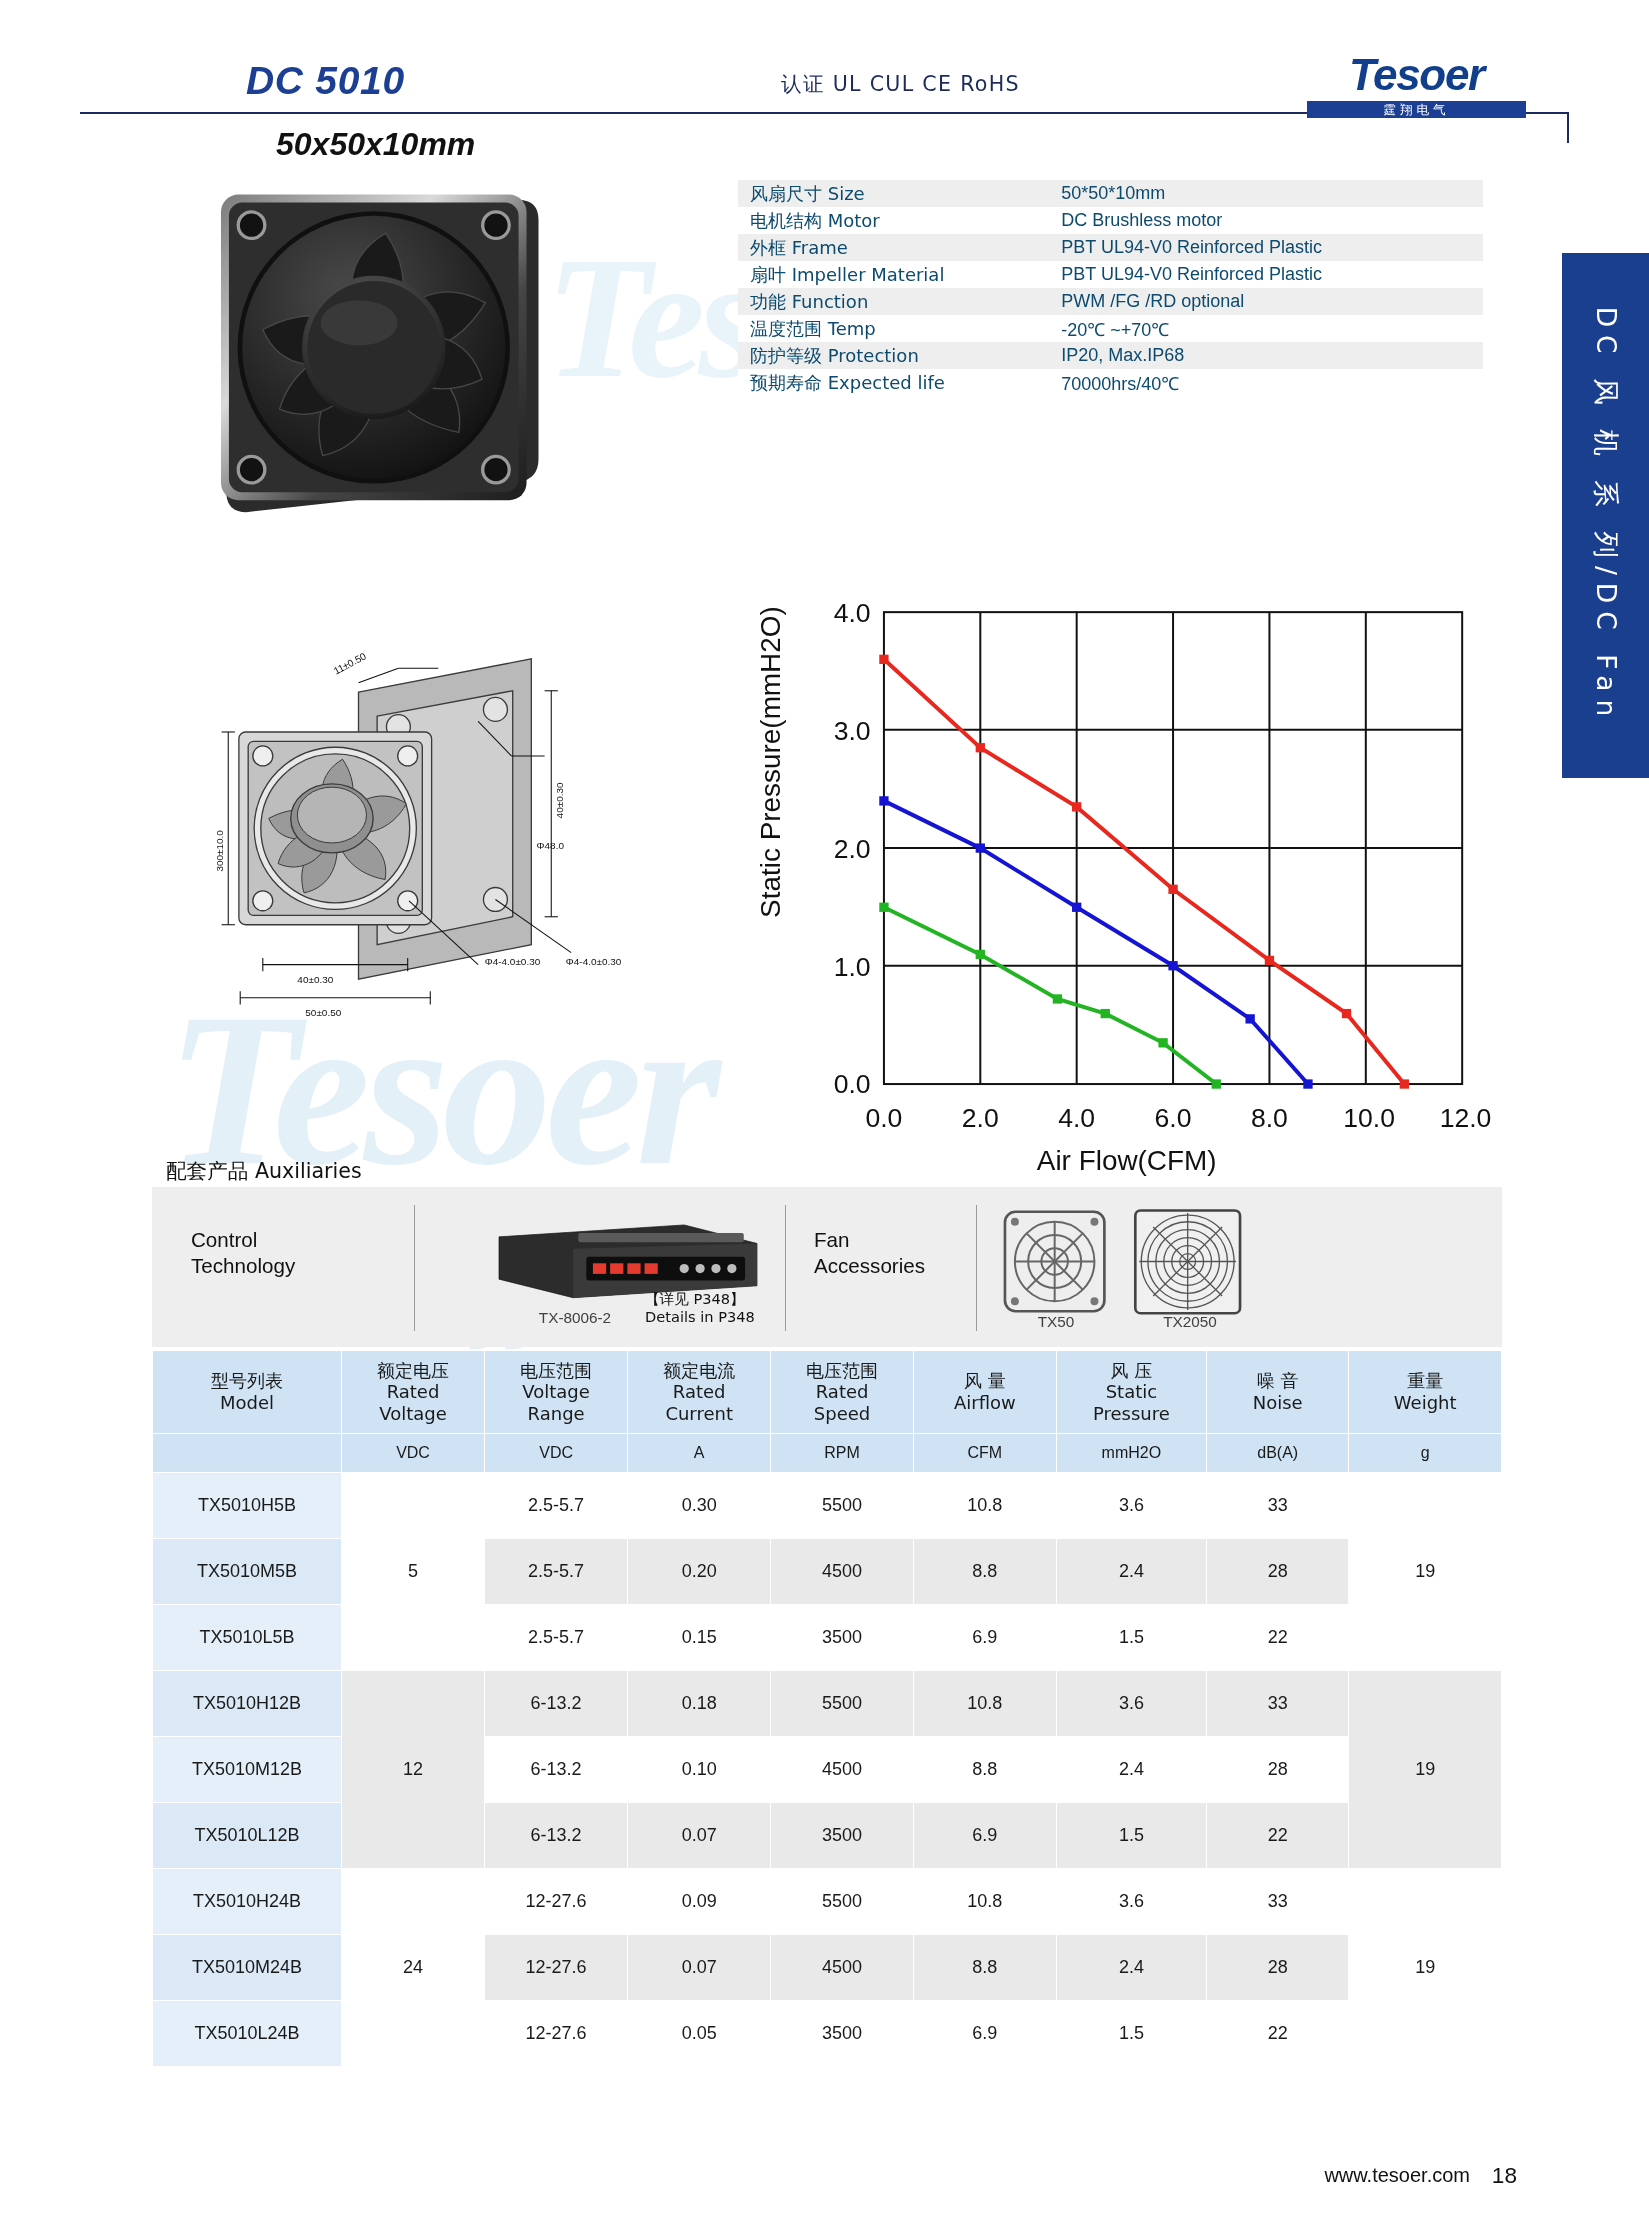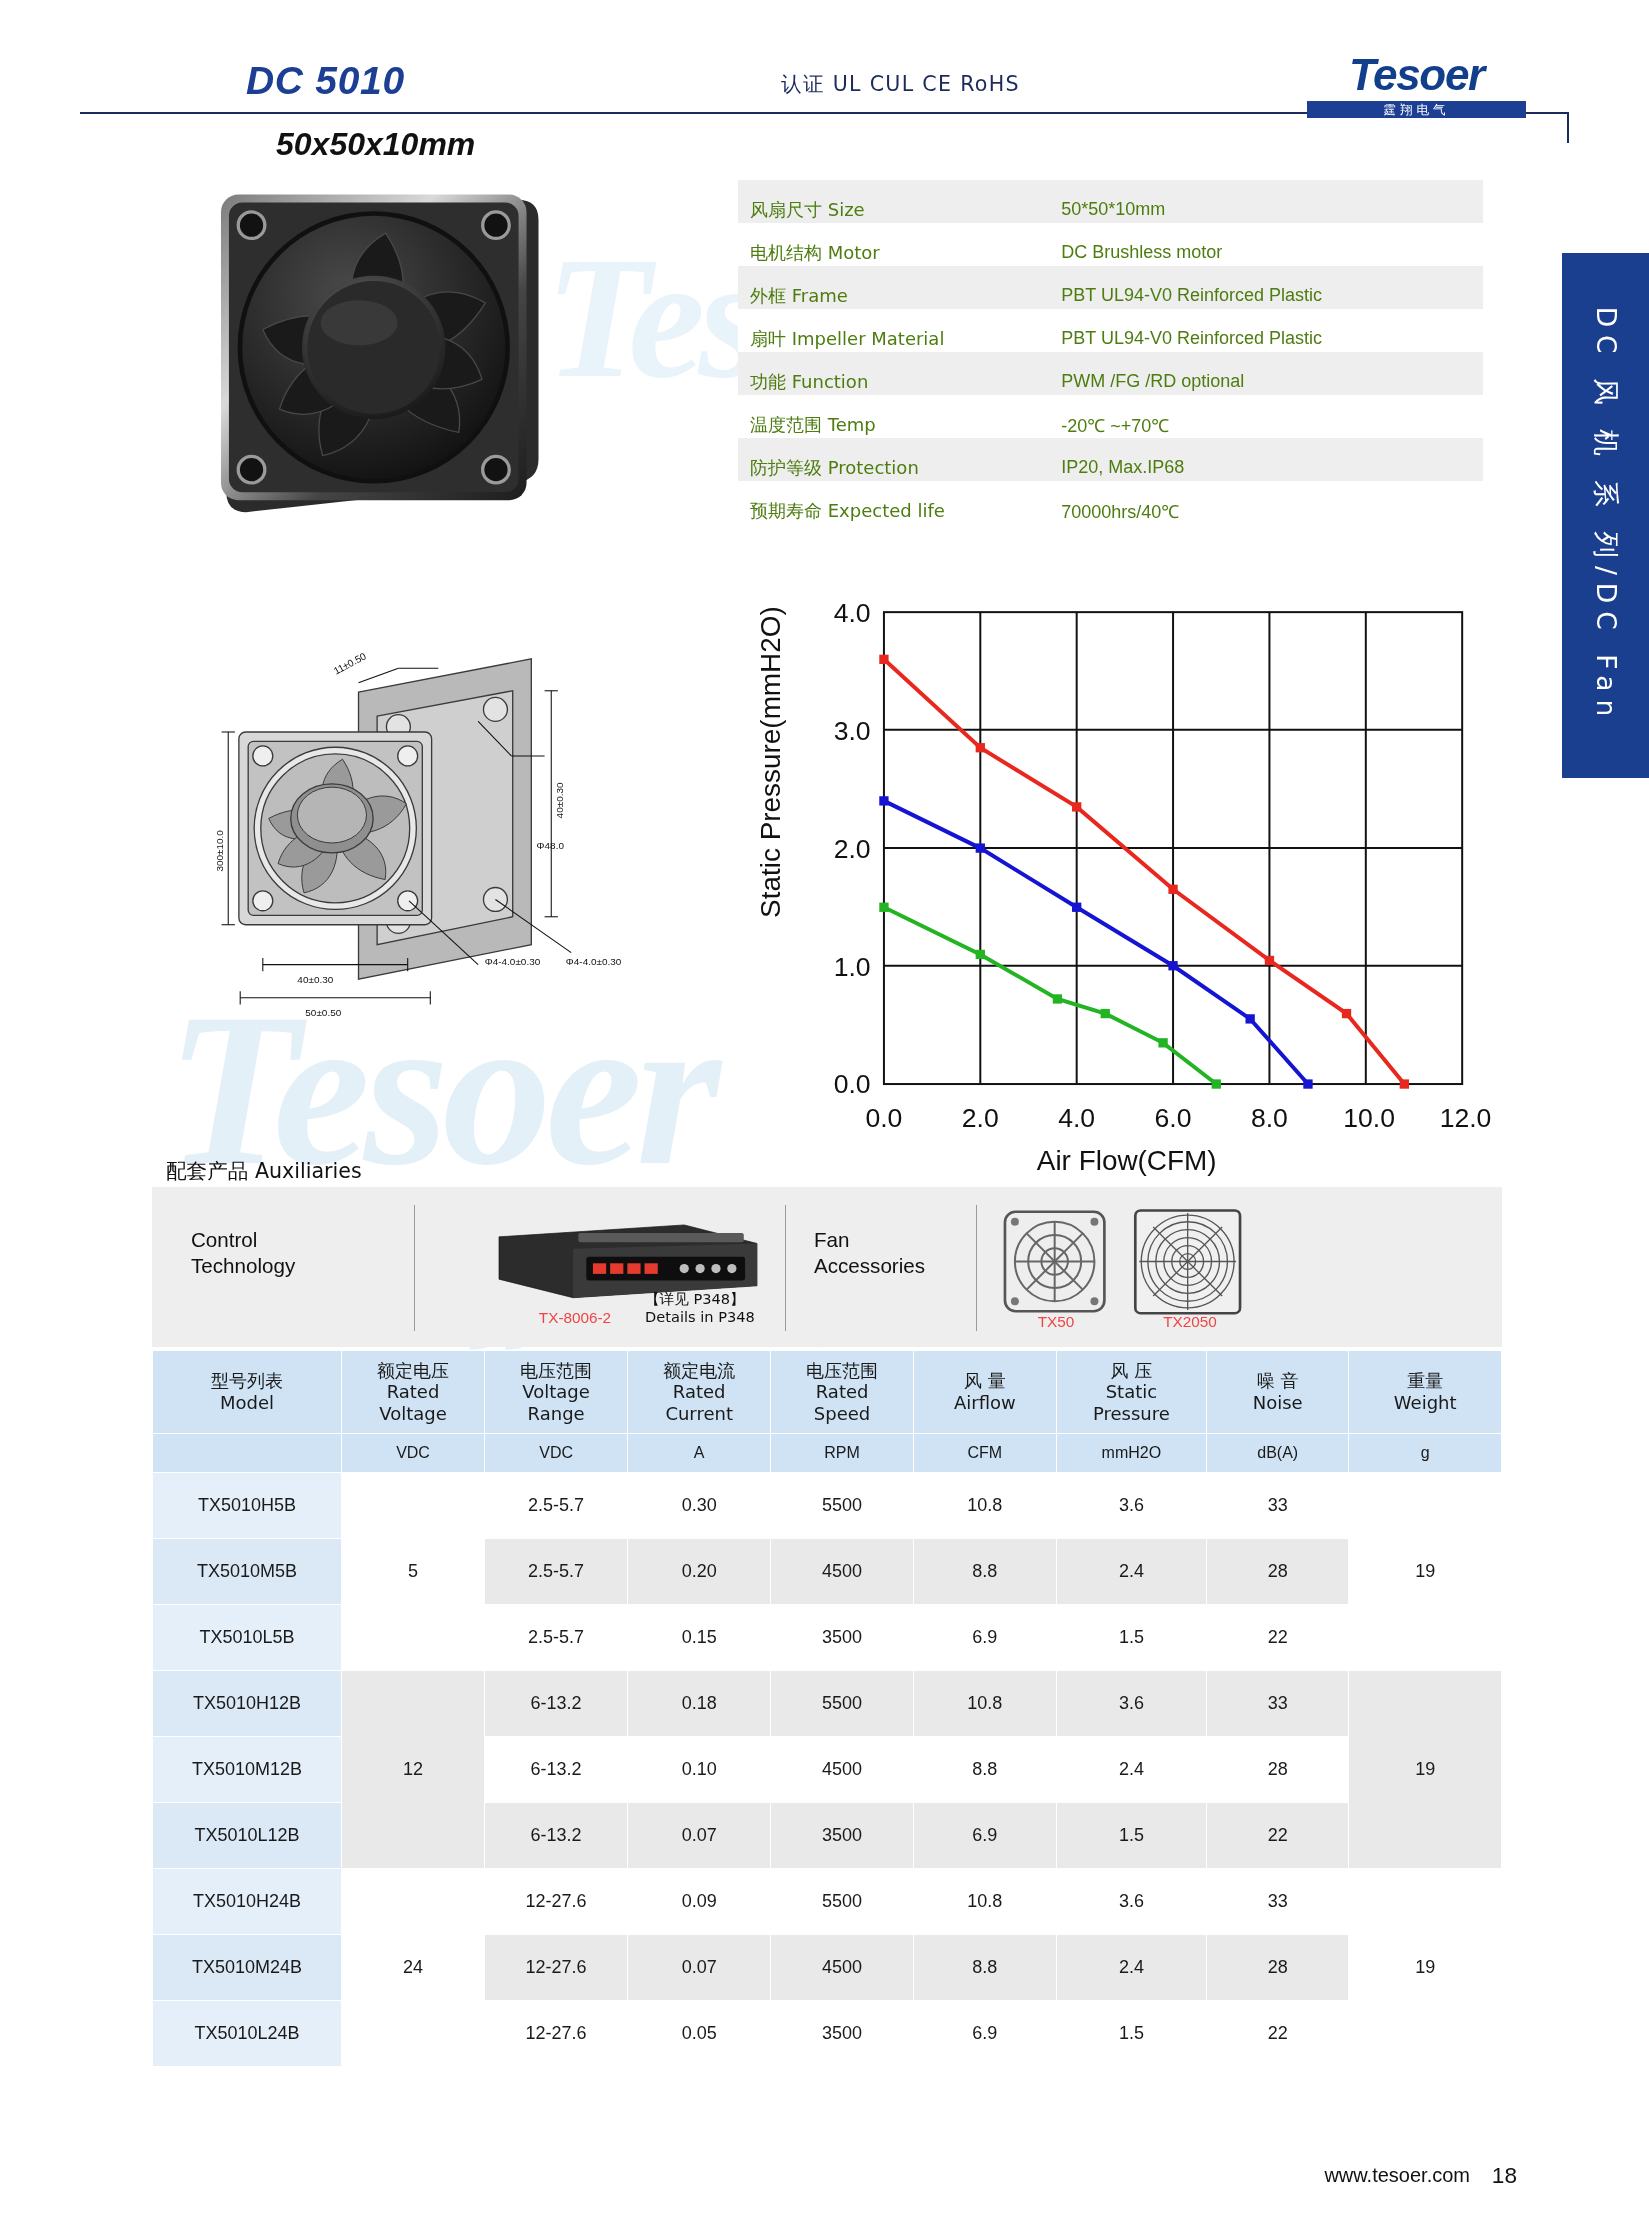--- a/index.html
+++ b/index.html
@@ -170,23 +170,23 @@
   .spec-table {
     position: absolute;
     left: 738px; top: 180px;
     width: 745px;
     border-collapse: collapse;
     font-size: 18px;
     z-index: 4;
   }
   .spec-table td {
     height: 27px;
-    padding: 16px 0 0 12px;
+    padding: 0 0 0 12px;
     vertical-align: middle;
-    color: #4d7c0f;
+    color: #0c4a6e;
   }
   .spec-table tr:nth-child(odd) td { background: #eeeeee; }
   .spec-table tr:nth-child(even) td { background: #ffffff; }
   .spec-table td.k { width: 309px; }
   .spec-table td.v { width: 436px; }
 
   
   .dim-drawing {
     position: absolute;
     left: 199px; top: 652px;
@@ -226,21 +226,21 @@
   }
   .aux-sep {
     position: absolute;
     width: 1.3px;
     background: #9a9a9a;
     z-index: 5;
   }
   .aux-cap {
     position: absolute;
     font-size: 15.3px;
-    color: #ef4444;
+    color: #404040;
     z-index: 5;
     text-align: center;
   }
   .aux-note {
     position: absolute;
     font-size: 14.6px;
     color: #111;
     line-height: 1.25;
     z-index: 5;
   }

